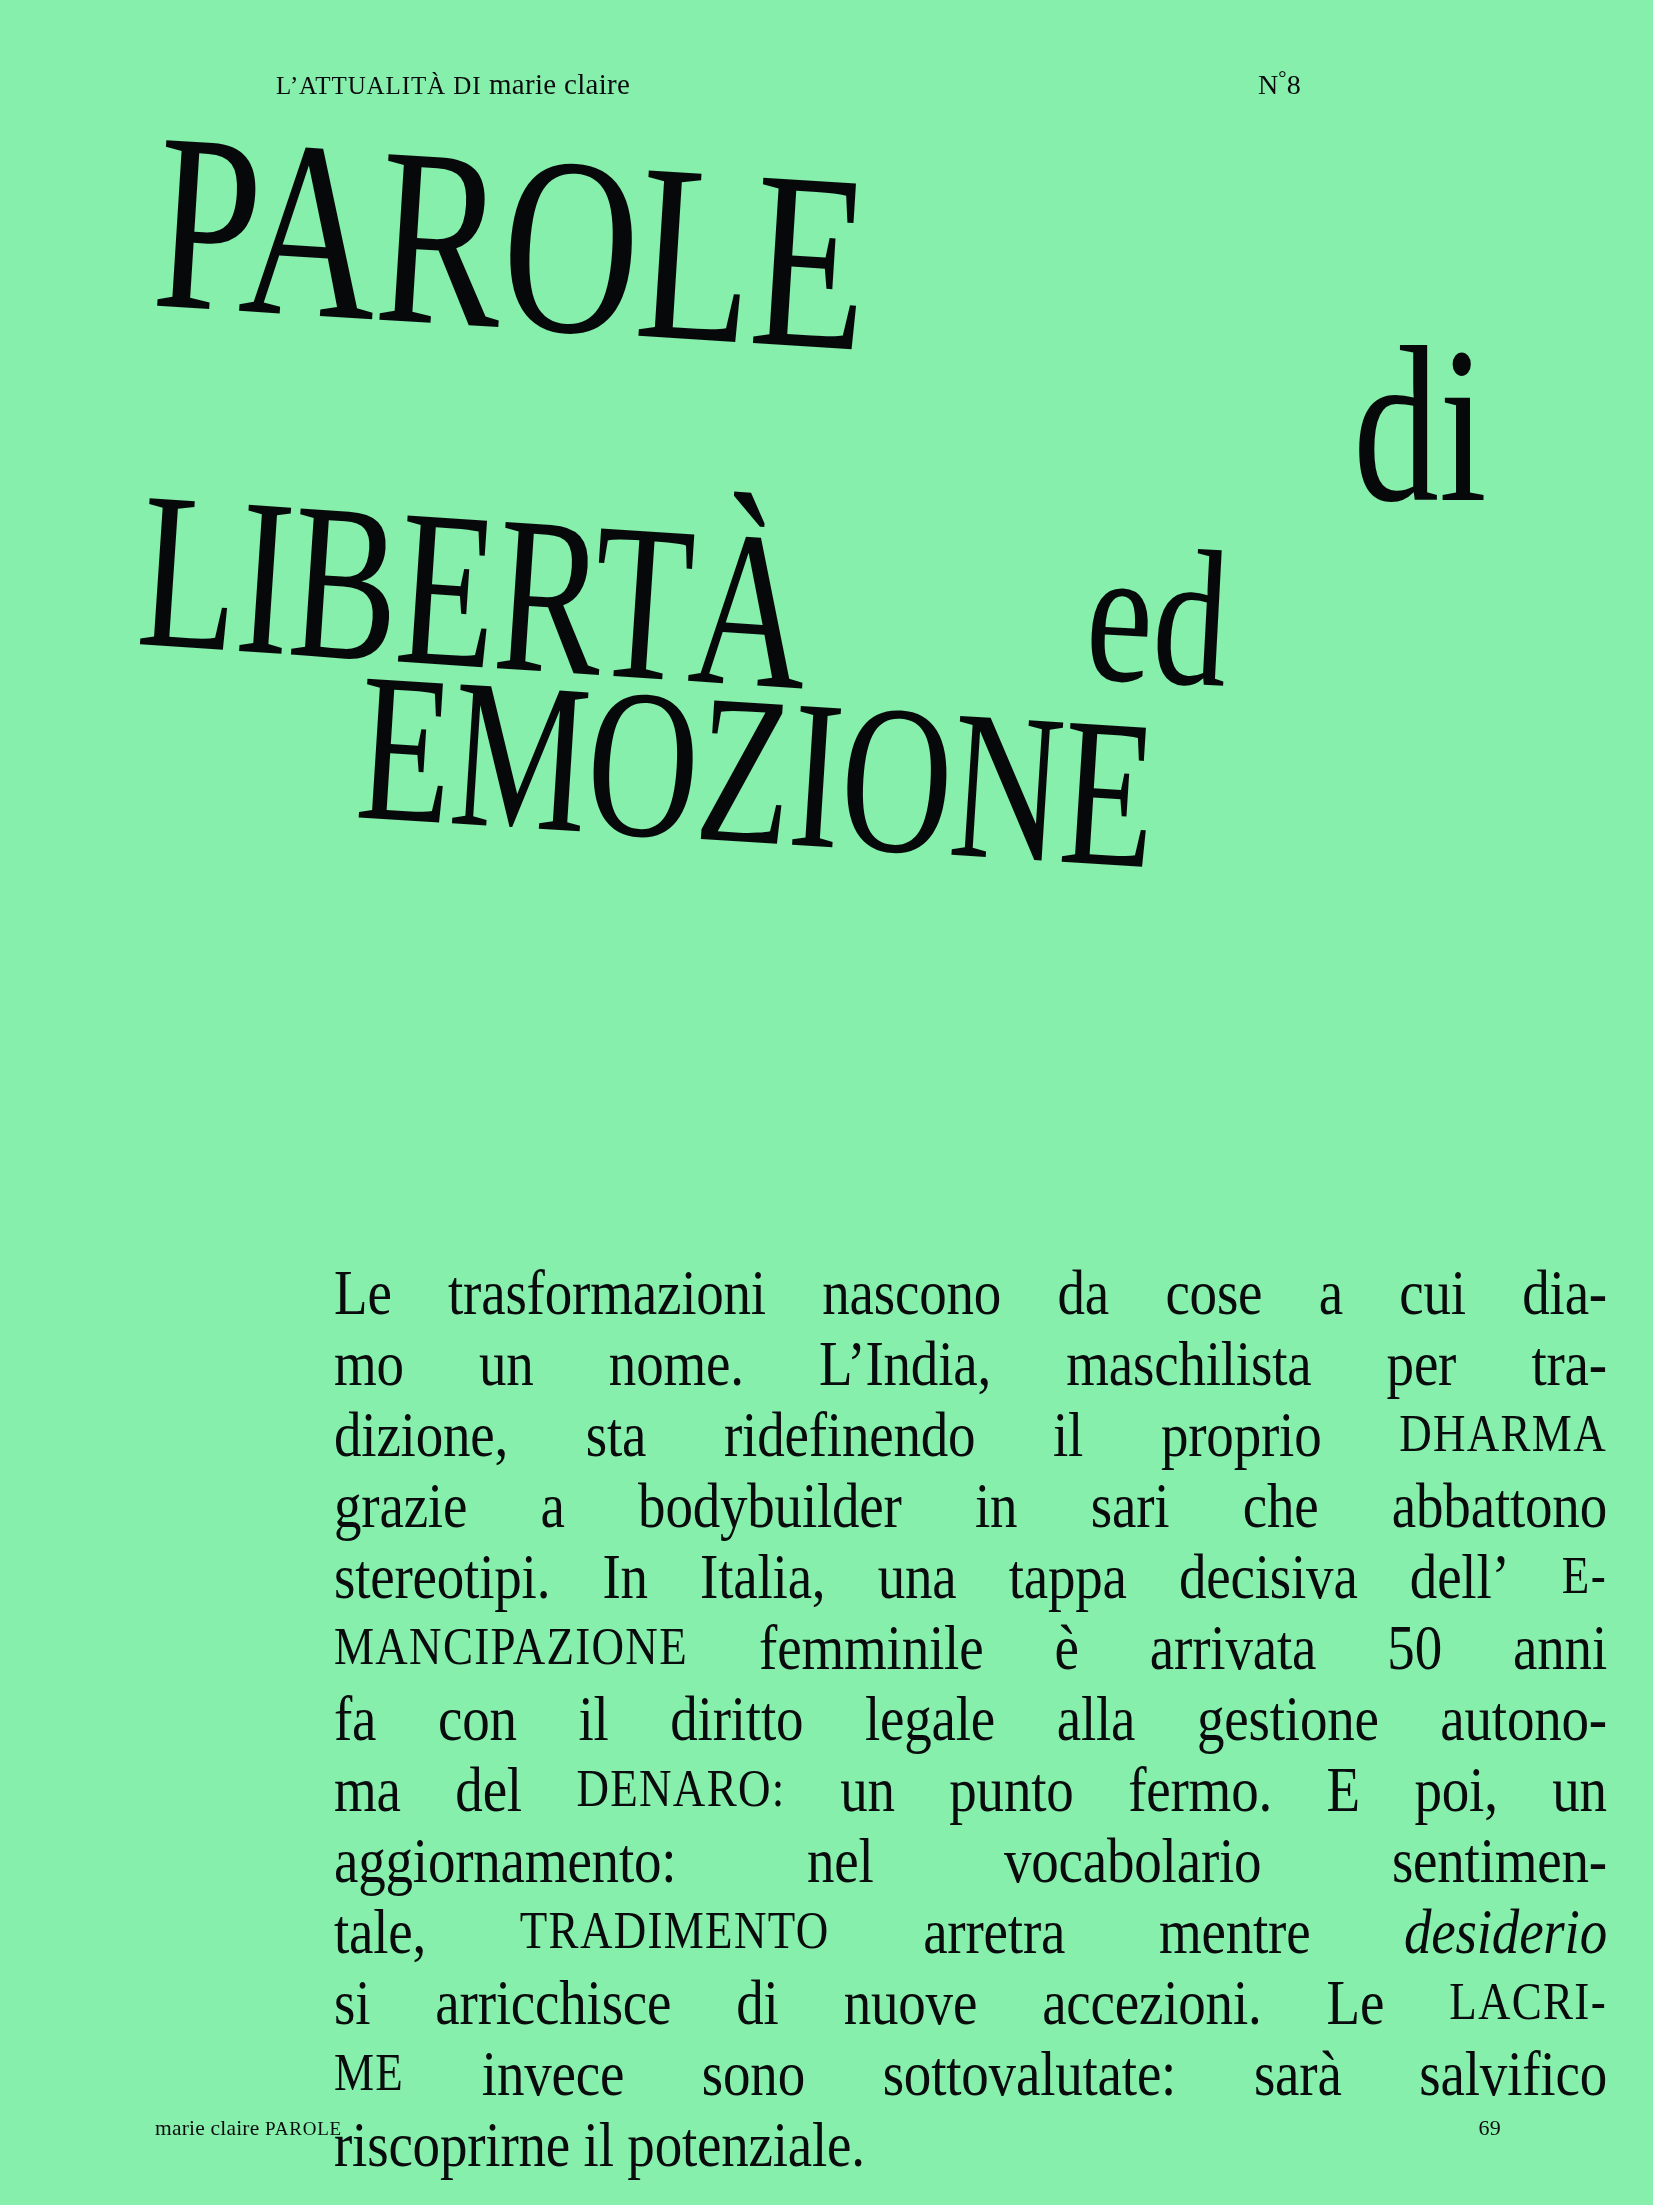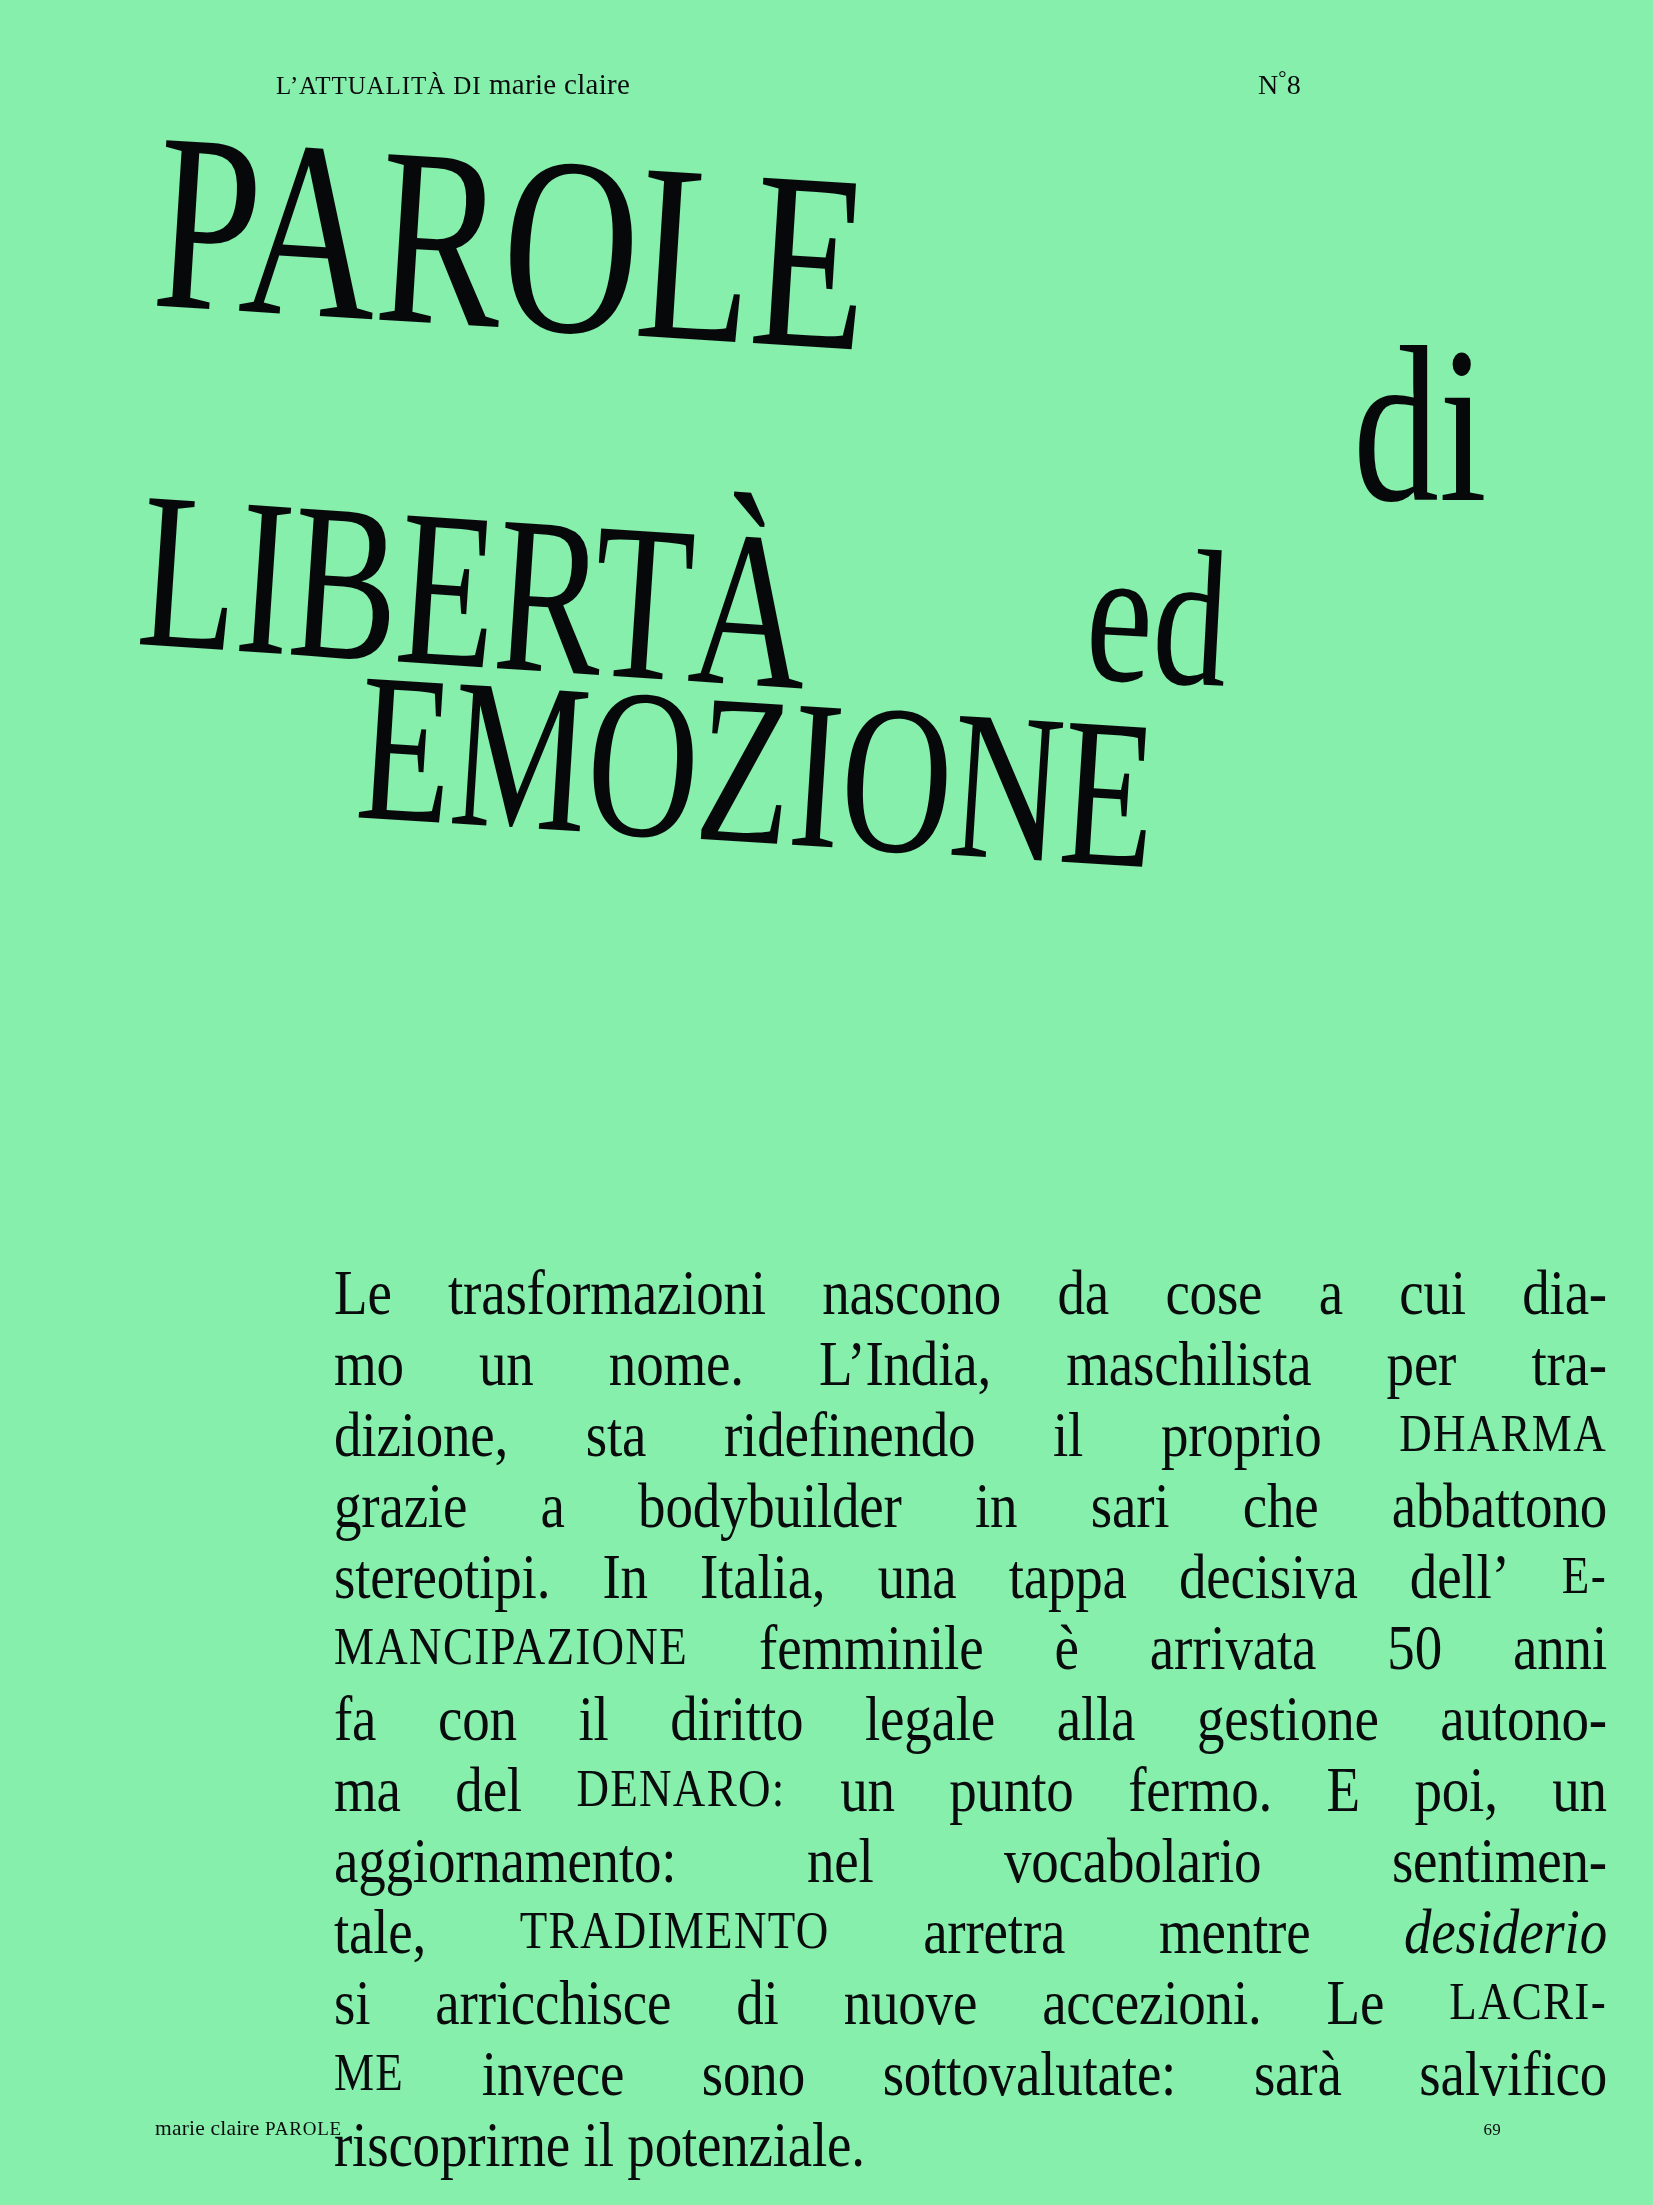--- a/index.html
+++ b/index.html
@@ -154,21 +154,21 @@
     align-items: baseline;
     justify-content: space-between;
   }
   .folio-left {
     font-size: 21.5px;
     letter-spacing: 0.2px;
     white-space: nowrap;
   }
   .folio-left .smallcaps { font-size: 19px; letter-spacing: 0.8px; }
   .folio-right {
-    font-size: 17px;
+    font-size: 22px;
     letter-spacing: 0.3px;
     white-space: nowrap;
     text-align: center;
   }
 </style>
 </head>
 <body>
 
 <div class="page">
 

